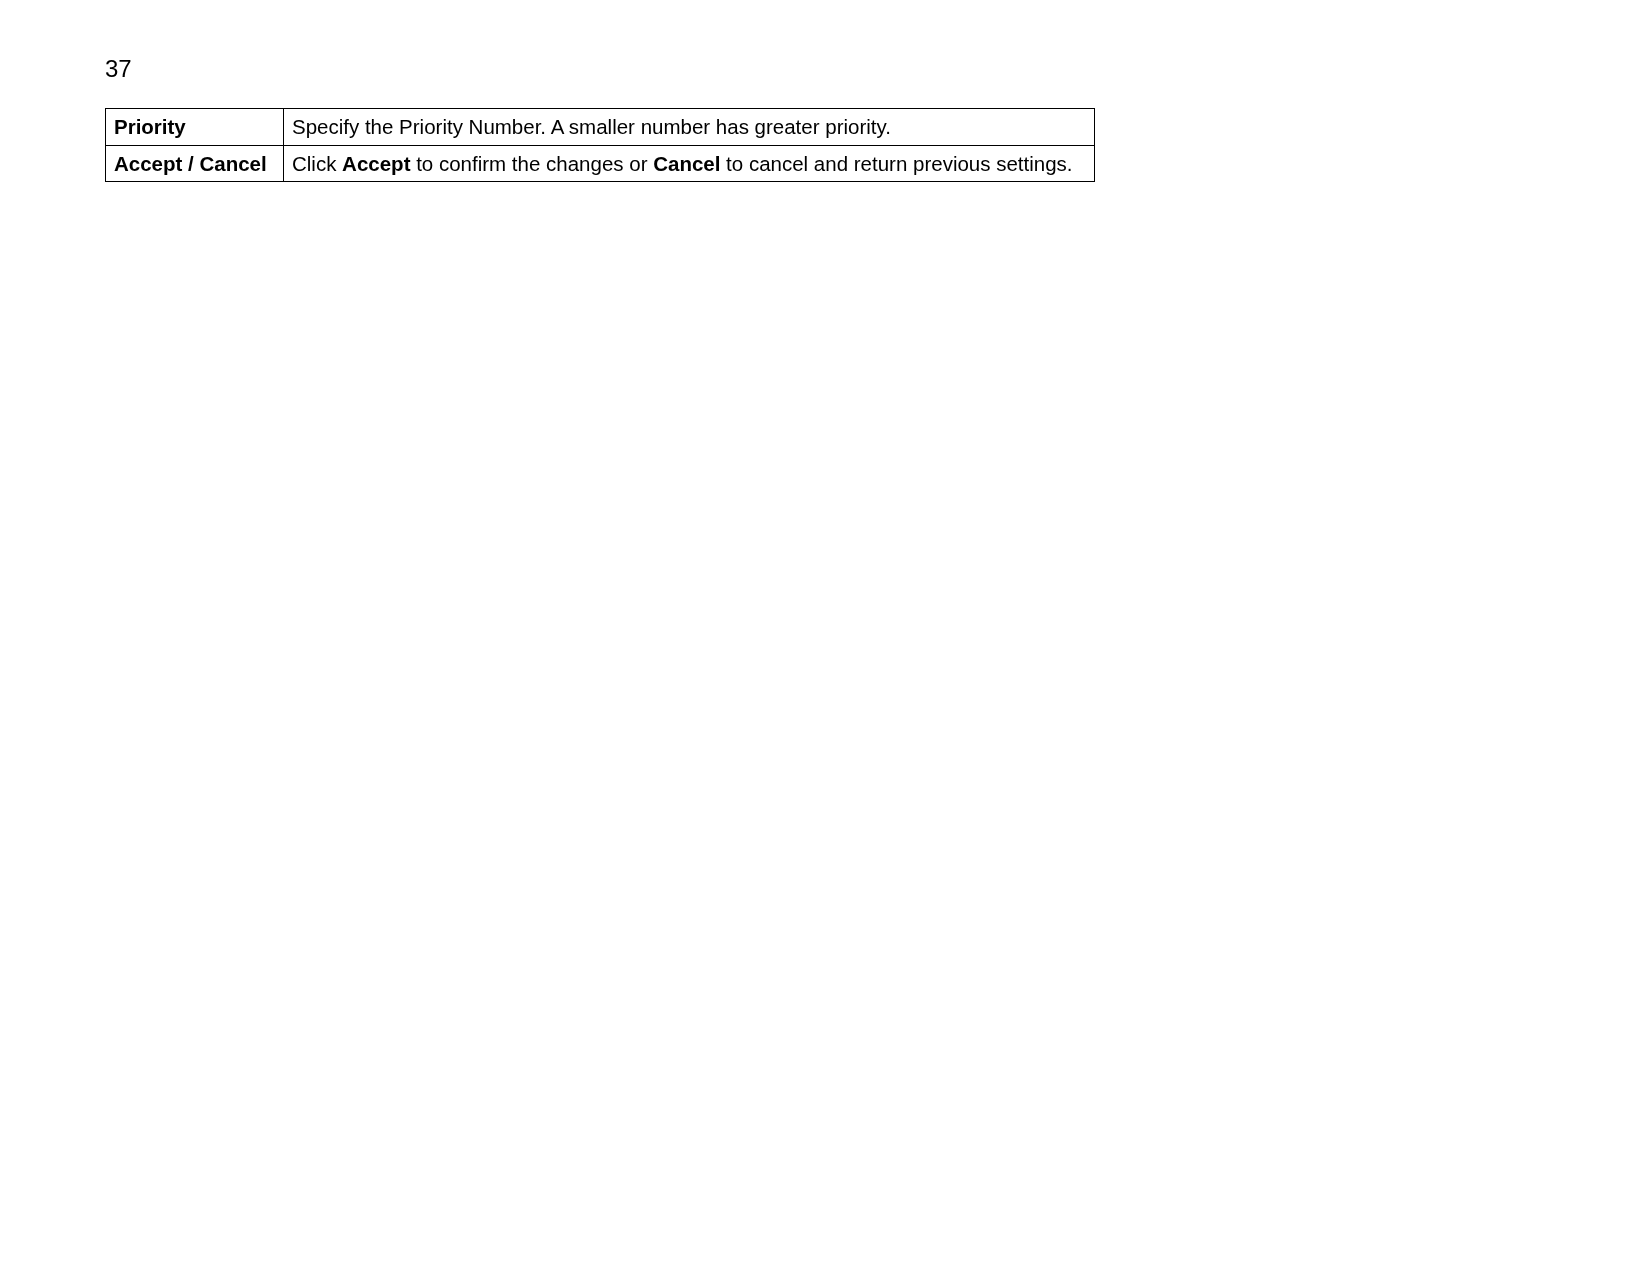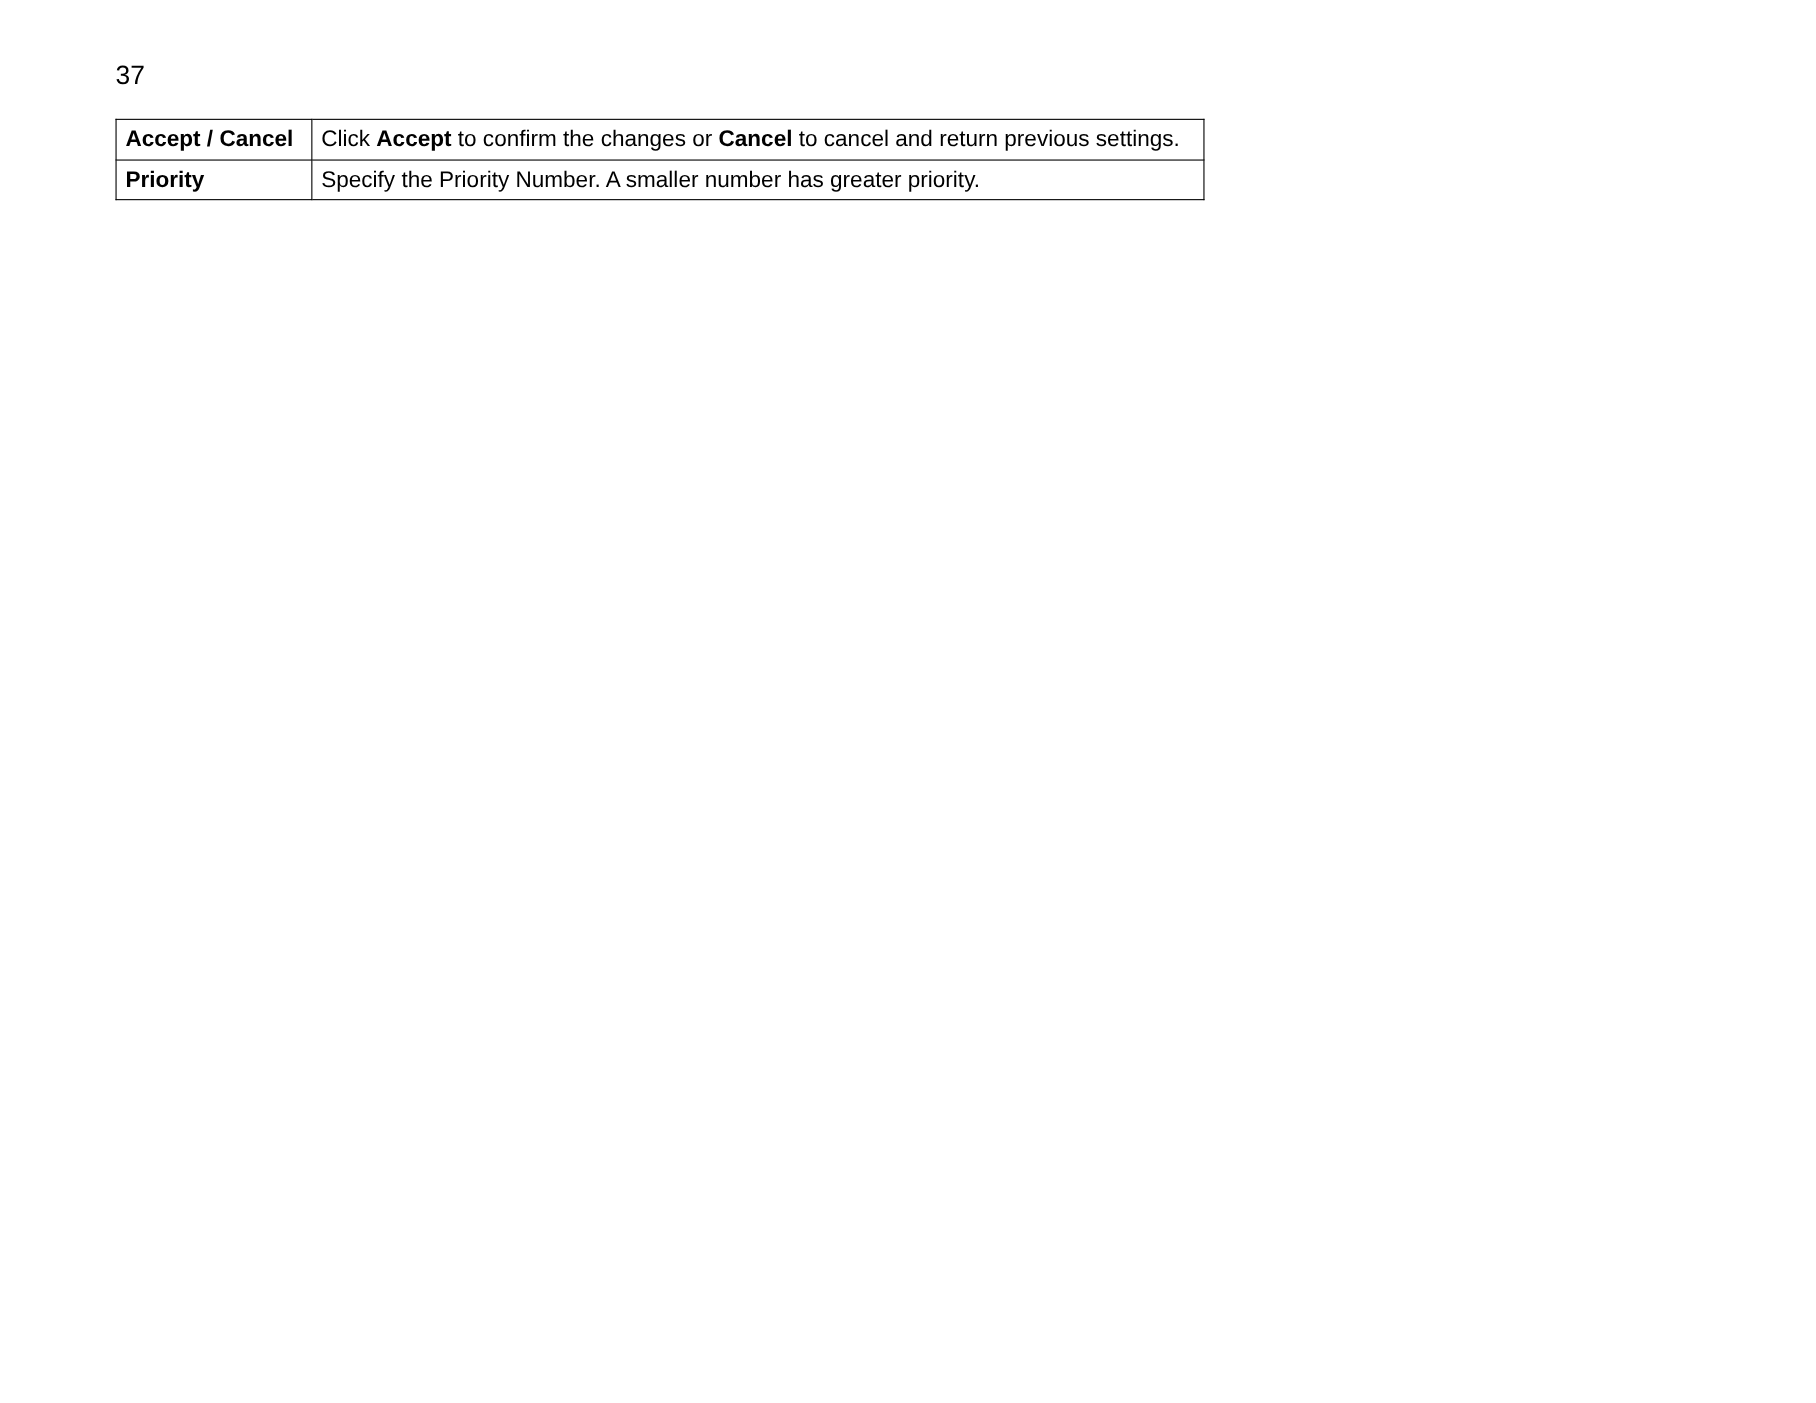--- a/index.html
+++ b/index.html
@@ -48,21 +48,21 @@
     }
   </style>
 </head>
 <body>
 
 <div class="page-number">37</div>
 
 <table class="content-table">
   <tbody>
     <tr>
+      <td class="label-cell">Priority</td>
+      <td class="desc-cell">Specify the Priority Number. A smaller number has greater priority.</td>
+    </tr>
+    <tr>
       <td class="label-cell">Accept / Cancel</td>
       <td class="desc-cell">Click <span class="bold">Accept</span> to confirm the changes or <span class="bold">Cancel</span> to cancel and return previous settings.</td>
-    </tr>
-    <tr>
-      <td class="label-cell">Priority</td>
-      <td class="desc-cell">Specify the Priority Number. A smaller number has greater priority.</td>
     </tr>
   </tbody>
 </table>
 
 </body></html>

